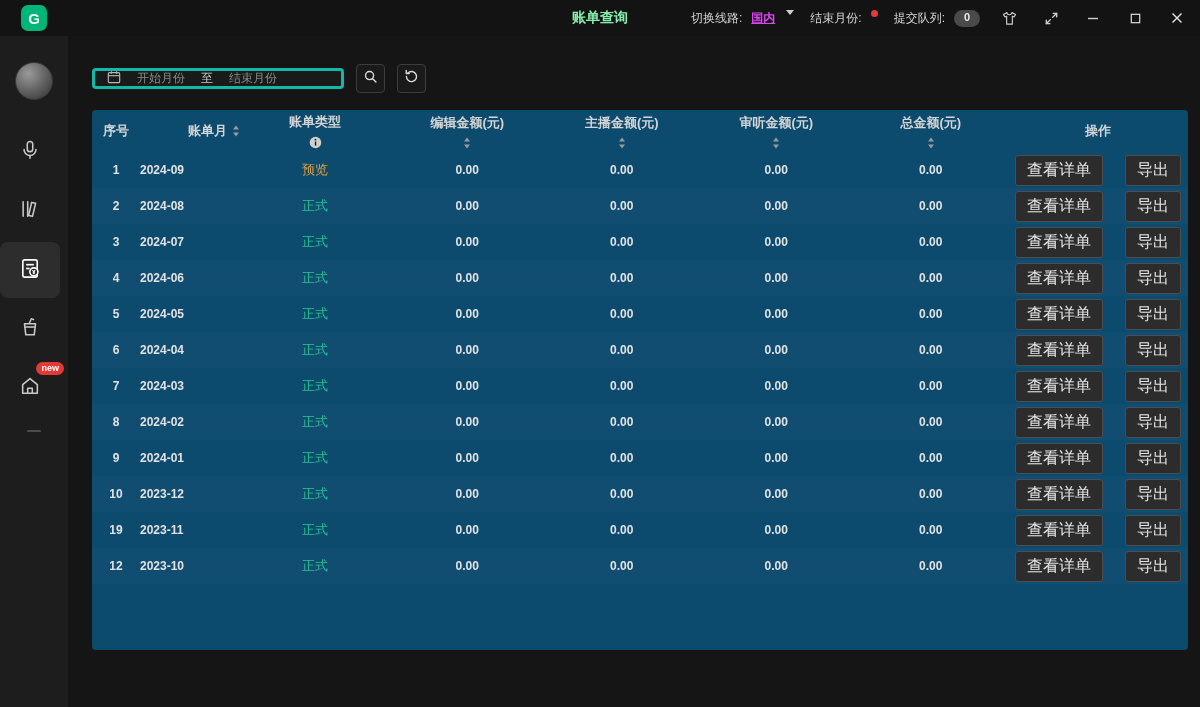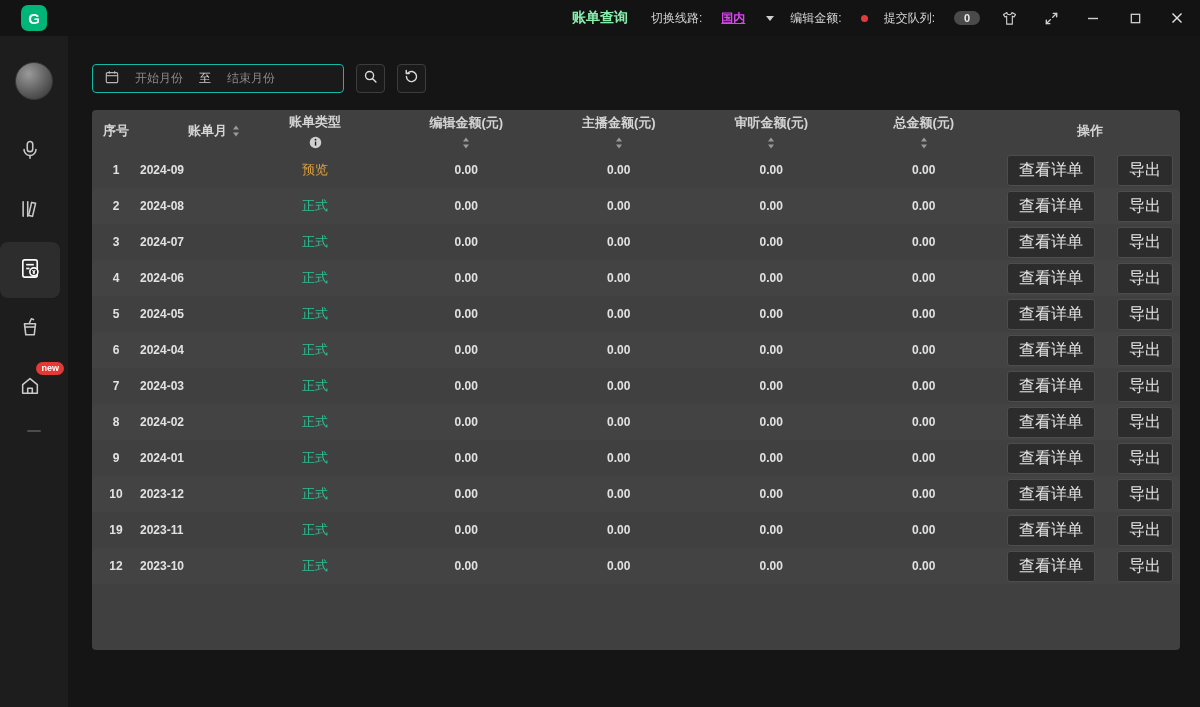--- a/index.html
+++ b/index.html
@@ -7,48 +7,48 @@
   body { font-family:"Liberation Sans","DejaVu Sans",sans-serif; background:#151515; color:#e6e6e6; }
 
   .window { position:relative; width:1200px; height:707px; background:#151515; }
 
   
   .titlebar { position:absolute; top:0; left:0; right:0; height:36px; background:#131313; display:flex; align-items:center; z-index:20; }
   .logo { width:26px; height:26px; margin-left:21px; border-radius:7px; background:#00b578; display:flex; align-items:center; justify-content:center; }
   .logo span { color:#fff; font-weight:bold; font-size:15px; }
   .tb-title { position:absolute; left:50%; transform:translateX(-50%); font-size:14px; font-weight:700; color:#86efac; }
   .tb-right { position:absolute; right:10px; display:flex; align-items:center; gap:16px; height:100%; }
-  .tb-item { display:flex; align-items:center; gap:19px; font-size:12px; color:#d6d6d6; cursor:pointer; }
+  .tb-item { display:flex; gap:9px; font-size:12px; color:#d6d6d6; cursor:pointer; }
   .tb-strong { color:#d946ef; font-weight:700;text-decoration:underline; }
   .caret { width:0; height:0; border-left:4px solid transparent; border-right:4px solid transparent; border-top:5px solid #cfcfcf; margin-left:2px; }
   .dot { width:7px; height:7px; border-radius:50%; background:#e23b3b; display:inline-block; }
   .pill { background:#4a4a4a; color:#e8e8e8; border-radius:999px; min-width:26px; text-align:center; font-size:11px; padding:1px 8px; font-weight:700; }
   .tb-icon { width:26px; height:26px; display:flex; align-items:center; justify-content:center; cursor:pointer; color:#cfcfcf; }
   .tb-icon svg { display:block; }
 
   
   .sidebar { position:absolute; top:36px; left:0; bottom:0; width:68px; background:#1d1d1d; display:flex; flex-direction:column; align-items:center; padding-top:26px; z-index:10; }
   .avatar { width:38px; height:38px; border-radius:50%; background:radial-gradient(circle at 35% 30%, #9a9a9a, #5d5d5d 55%, #2e2e2e); border:1px solid #3a3a3a; }
   .nav { margin-top:24px; width:100%; display:flex; flex-direction:column; align-items:flex-start; gap:3px; }
   .nav-item { position:relative; width:60px; height:56px; border-radius:8px; display:flex; align-items:center; justify-content:center; cursor:pointer; color:#c9c9c9; }
   .nav-item.active { background:#2d2d2d; color:#ffffff; }
   .badge-new { position:absolute; top:2px; right:-4px; background:#e53935; color:#fff; font-size:9px; line-height:1; padding:2px 5px; border-radius:7px; font-weight:700; }
   .side-divider { width:14px; height:2px; background:#4c4c4c; margin-top:14px; border-radius:1px; }
 
   
   .main { position:absolute; top:36px; left:68px; right:0; bottom:0; background:#151515; }
 
   .filterbar { position:absolute; top:28px; left:24px; display:flex; align-items:center; gap:12px; }
-  .daterange { display:flex; align-items:center; gap:16px; height:29px; min-width:252px; padding:0 12px; border:1px solid #14b8a6; border-radius:4px; background:#1a1a1a; cursor:pointer; }
+  .daterange { display:flex; align-items:center; gap:16px; height:21px; min-width:252px; padding:0 12px; border:3px solid #14b8a6; border-radius:4px; background:#1a1a1a; cursor:pointer; }
   .daterange .ph { color:#8a8a8a; font-size:12px; }
   .daterange .to { color:#cfcfcf; font-size:12px; }
   .sq-btn { width:29px; height:29px; border:1px solid #3d3d3d; border-radius:4px; background:#1a1a1a; display:flex; align-items:center; justify-content:center; cursor:pointer; }
 
   
-  .panel { position:absolute; top:74px; left:24px; right:20px; height:540px; background:#404040; border-radius:4px; overflow:hidden; }
+  .panel { position:absolute; top:74px; left:24px; right:12px; height:540px; background:#0c4a6e; border-radius:4px; overflow:hidden; }
   .thead, .trow { display:grid; grid-template-columns:48px 100px 150px 1fr 1fr 1fr 1fr 180px; align-items:center; }
   .thead { height:42px; }
   .trow { height:36px; }
   .trow.alt { background:rgba(255,255,255,0.018); }
   .th { display:flex; align-items:center; gap:5px; font-size:13px; font-weight:700; color:#d4d4d4; }
   .th.center, .td.center { text-align:center;flex-direction:column; }
   .th.c-idx { justify-content:center; }
   .th.c-month { justify-content:flex-end; }
   .td { font-size:12px; font-weight:700; color:#e2e2e2; }
   .td.c-idx { text-align:center; }
@@ -69,21 +69,21 @@
         <span>G</span>
       </div>
     <div class="tb-title">账单查询</div>
     <div class="tb-right">
       <div class="tb-item">
         <span>切换线路:</span>
         <span class="tb-strong">国内</span>
         <span class="caret"></span>
       </div>
       <div class="tb-item">
-        <span>编辑金额:</span>
+        <span>结束月份:</span>
         <span class="dot"></span>
       </div>
       <div class="tb-item">
         <span>提交队列:</span>
         <span class="pill">0</span>
       </div>
       <div class="tb-icon">
         <span>
           <svg width="17" height="17" viewBox="0 0 24 24" fill="none" stroke="#cfcfcf" stroke-width="1.6" stroke-linejoin="round">
               <path d="M8.5 3.5 L3.5 6.5 l2.2 3.4 2.3-1.2 V20 h8 V8.7 l2.3 1.2 2.2-3.4 -5-3 a3.8 3.8 0 0 1 -7.5 0 z"></path>

